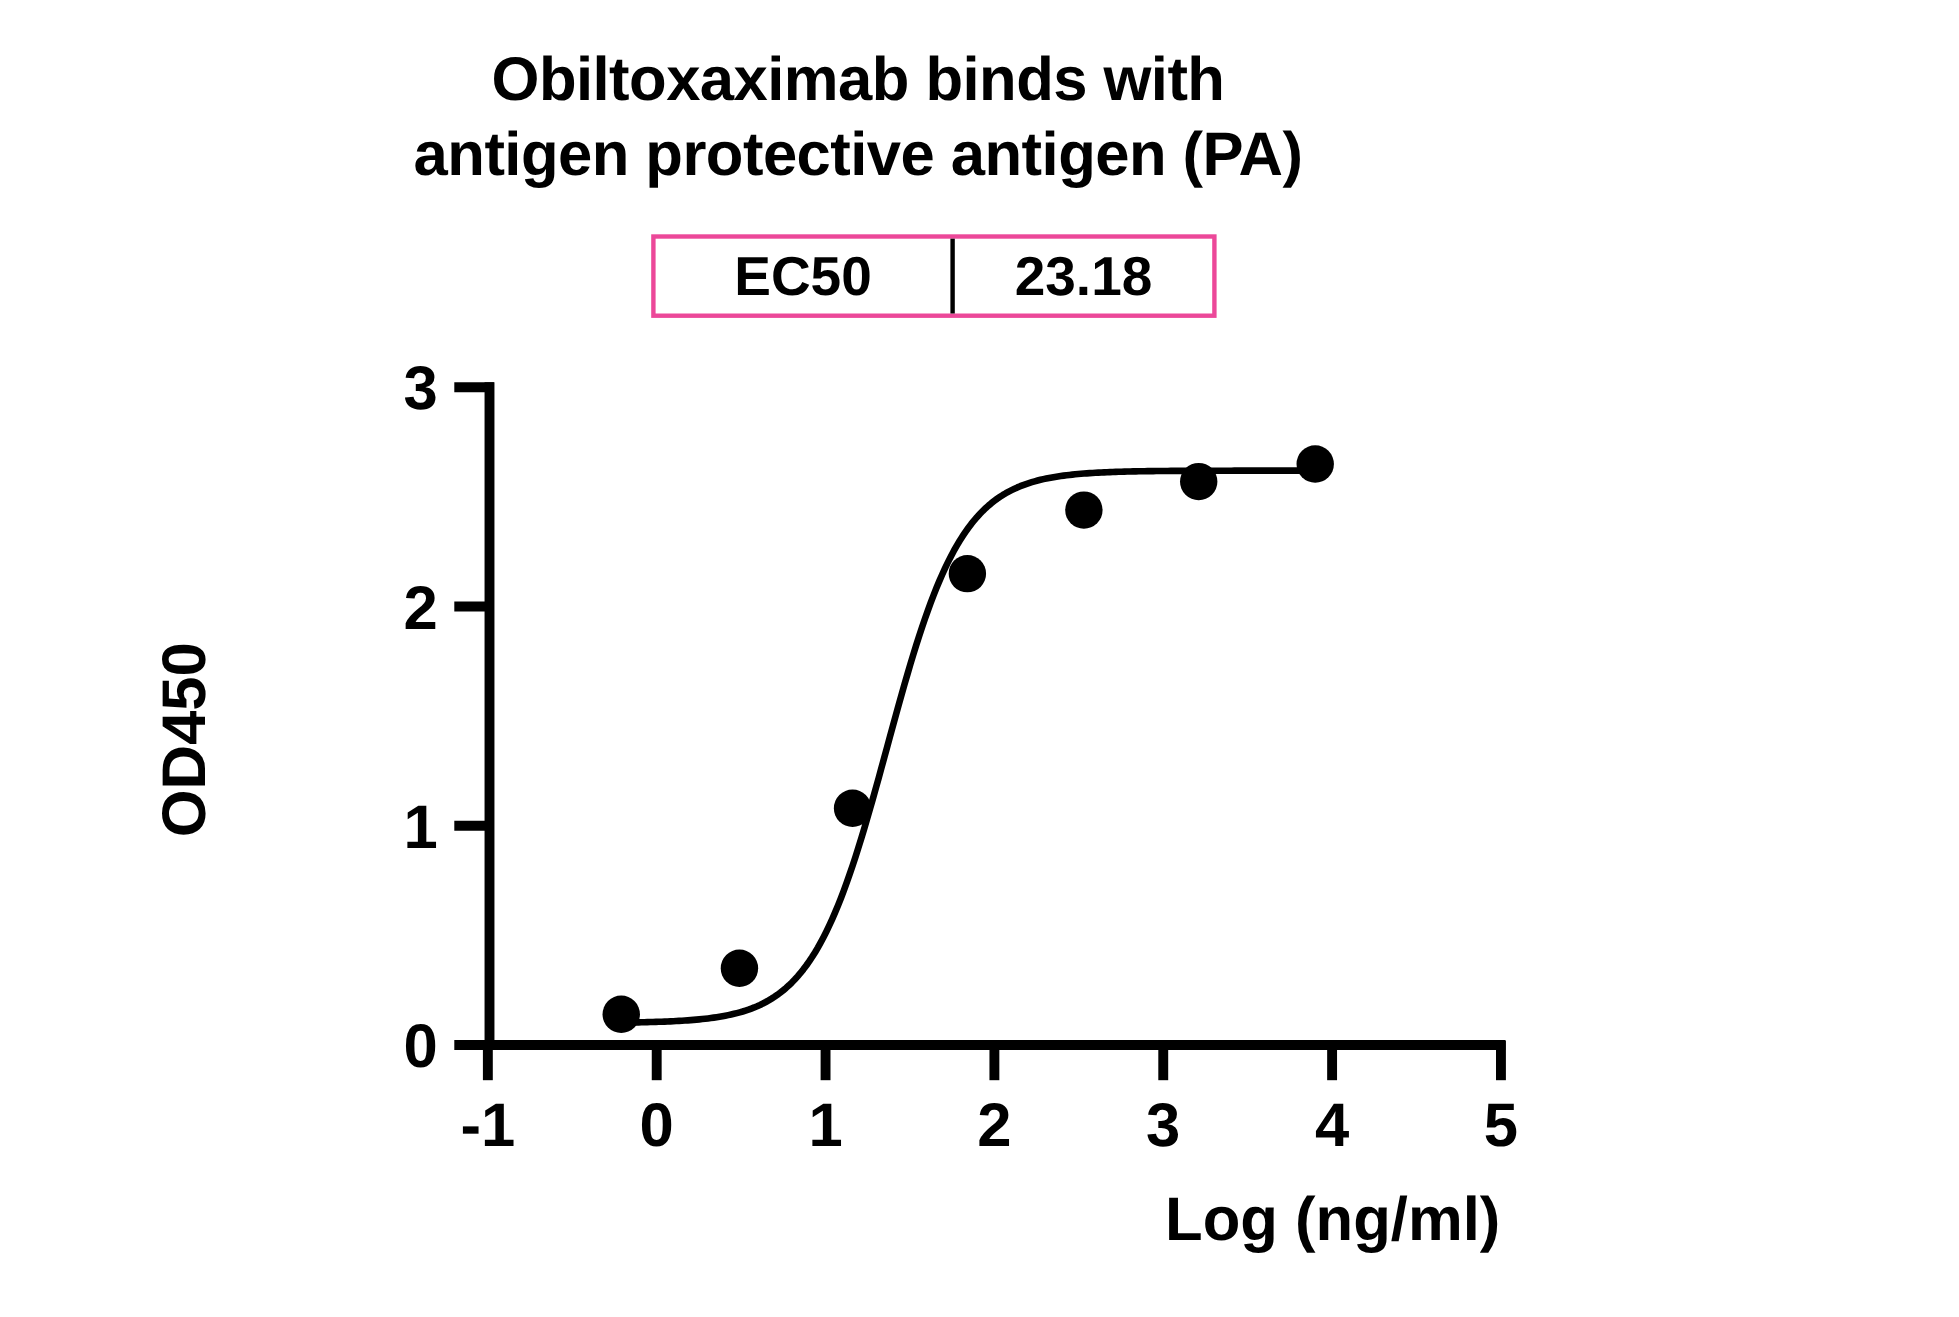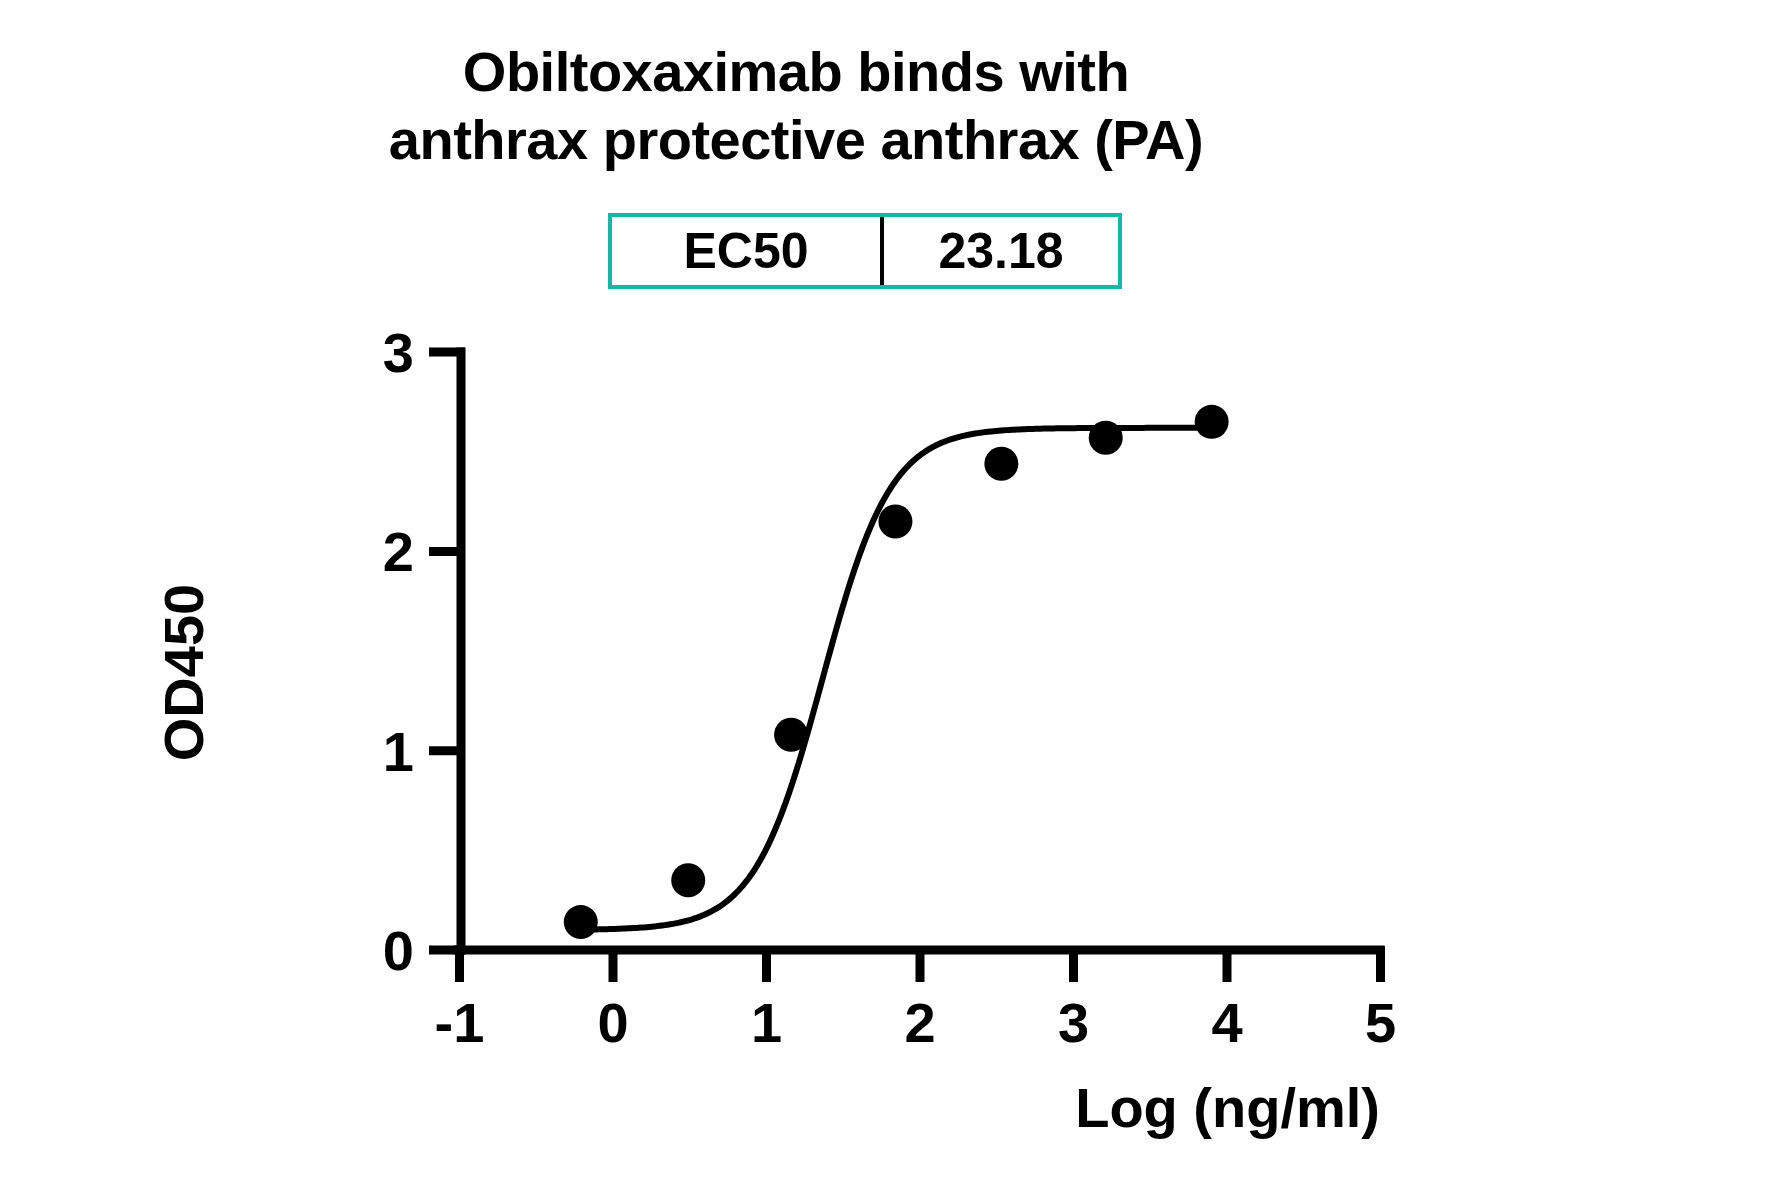--- a/index.html
+++ b/index.html
@@ -15,21 +15,20 @@
     color: #000000;
     overflow: hidden;
     position: relative;
   }
   #figure {
     position: absolute;
     left: 0; top: 0;
     width: 1539px;
     height: 1197px;
     background: #ffffff;
-    margin-left: 16px;
   }
 
   
   .title-block {
     position: absolute;
     left: 0;
     top: 38px;
     width: 1560px;
     text-align: center;
     font-weight: bold;
@@ -39,21 +38,21 @@
     color: #000;
   }
   .title-line { display: block; white-space: nowrap; }
 
   
   .ec50-table {
     position: absolute;
     left: 592px;
     top: 213px;
     display: flex;
-    border: 4px solid #14b8a6;
+    border: 4px solid #ec4899;
     background: #fff;
     box-sizing: border-box;
     height: 76px;
   }
   .ec50-cell {
     display: flex;
     align-items: center;
     justify-content: center;
     font-weight: bold;
     font-size: 50px;
@@ -107,21 +106,21 @@
     fill: #000;
   }
 </style>
 </head>
 <body>
 
 <div id="figure">
 
   <div class="title-block">
     <span class="title-line">Obiltoxaximab binds with</span>
-    <span class="title-line">anthrax protective anthrax (PA)</span>
+    <span class="title-line">antigen protective antigen (PA)</span>
   </div>
 
   <div class="ec50-table">
     <div class="ec50-cell label">EC50</div>
     <div class="ec50-cell value">23.18</div>
   </div>
 
   <div class="plot-wrap">
     <svg class="plot" width="1781" height="1197" viewBox="0 0 1781 1197">
       <g id="axes">

